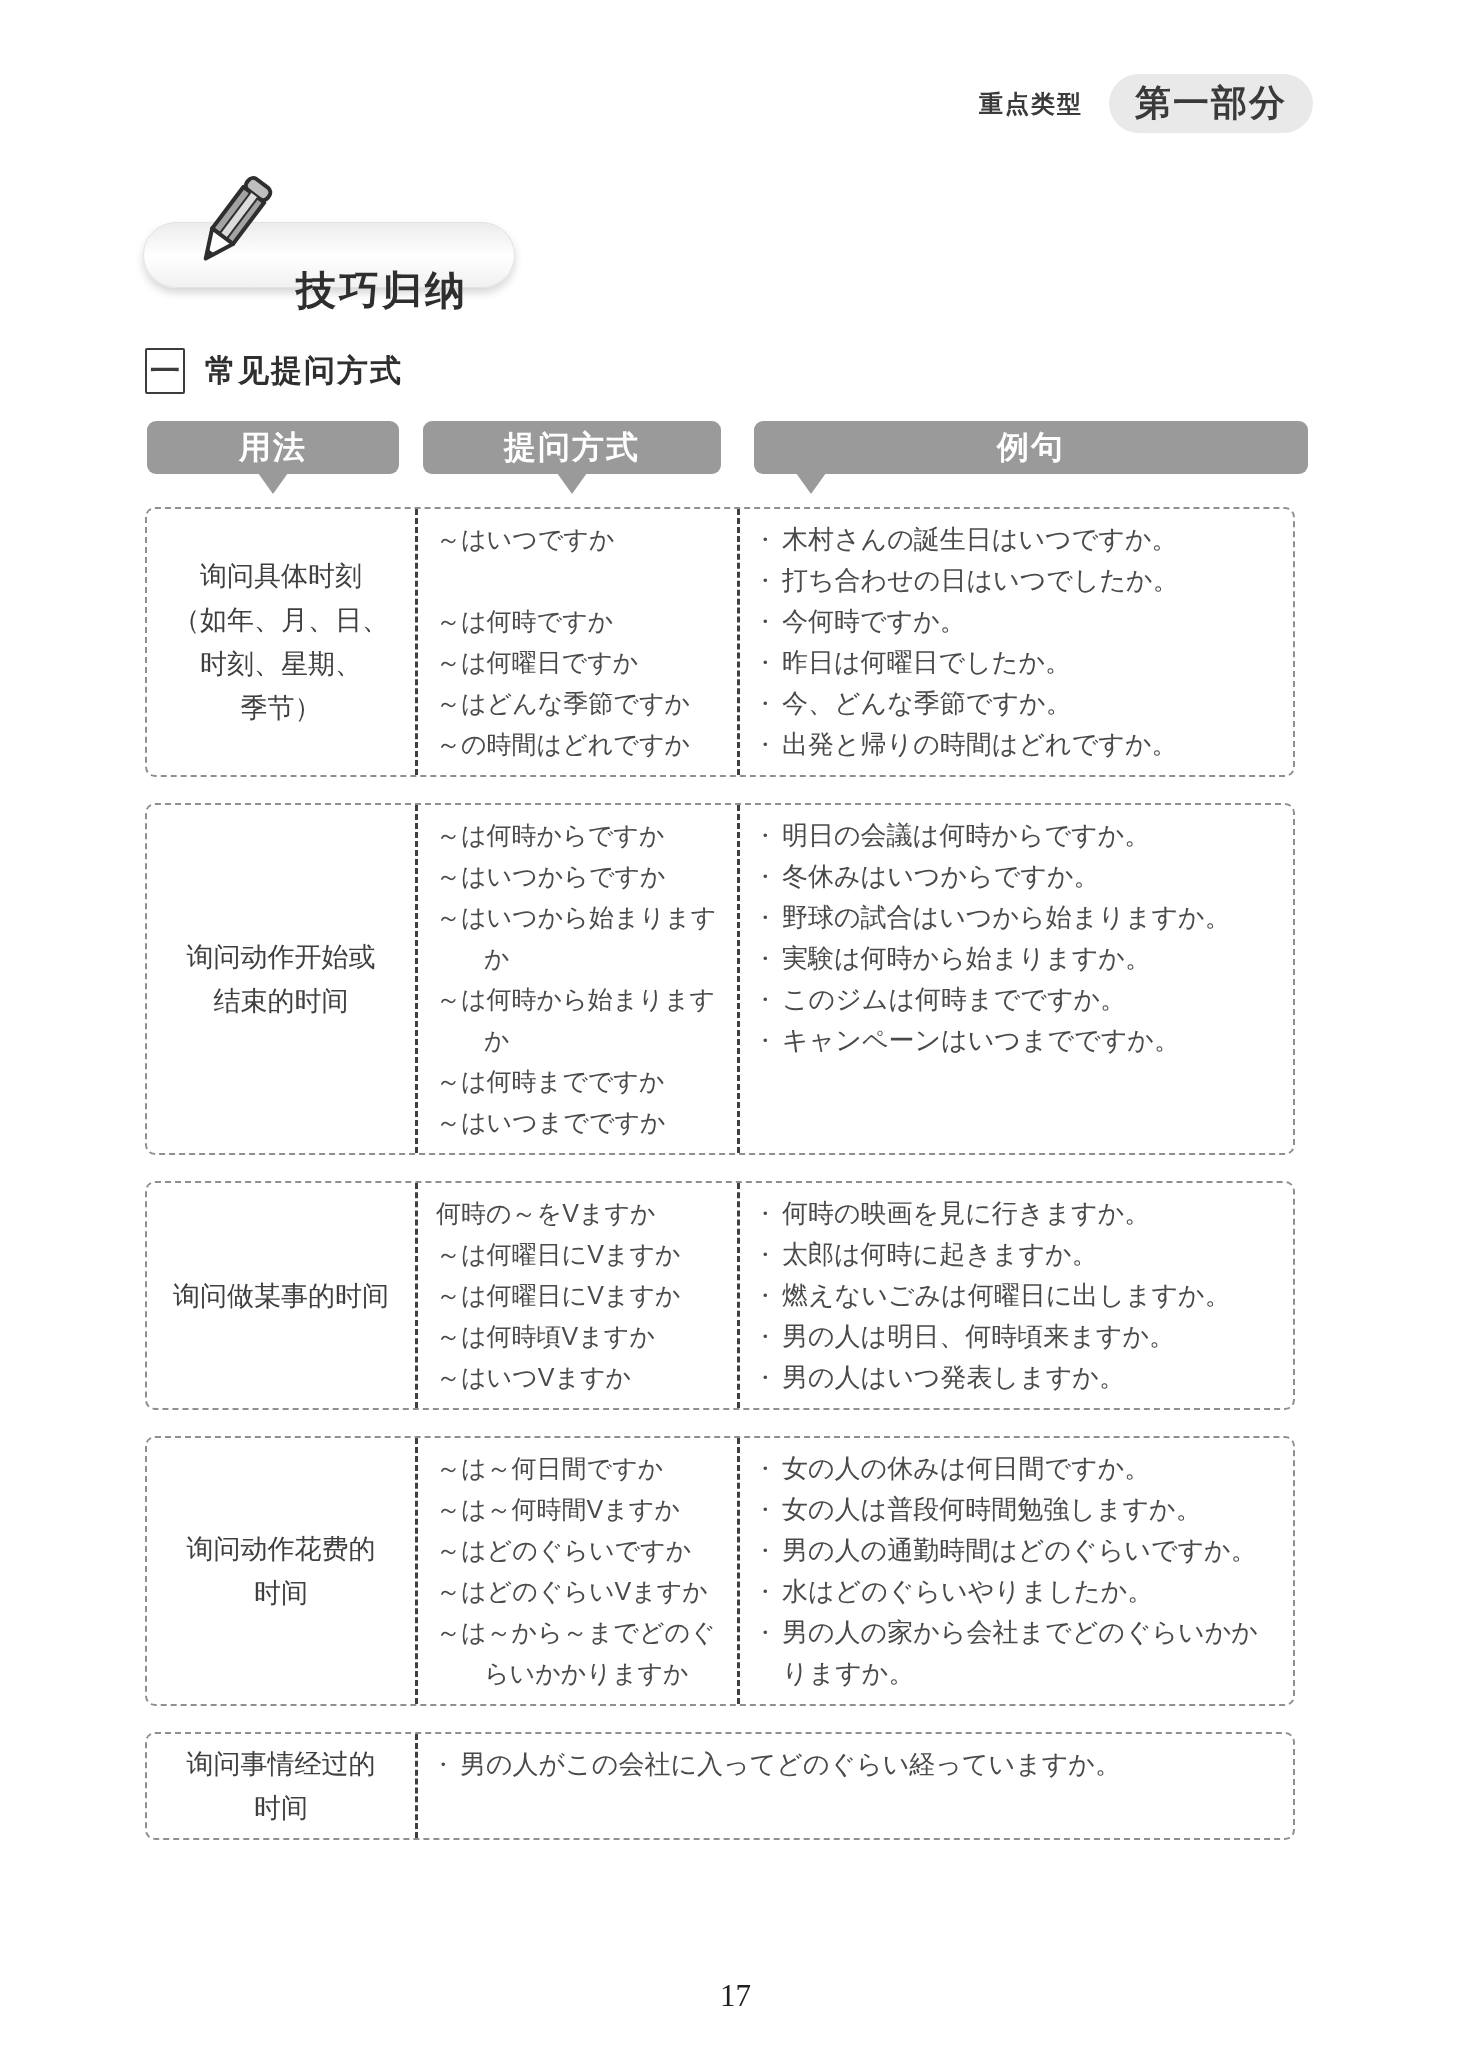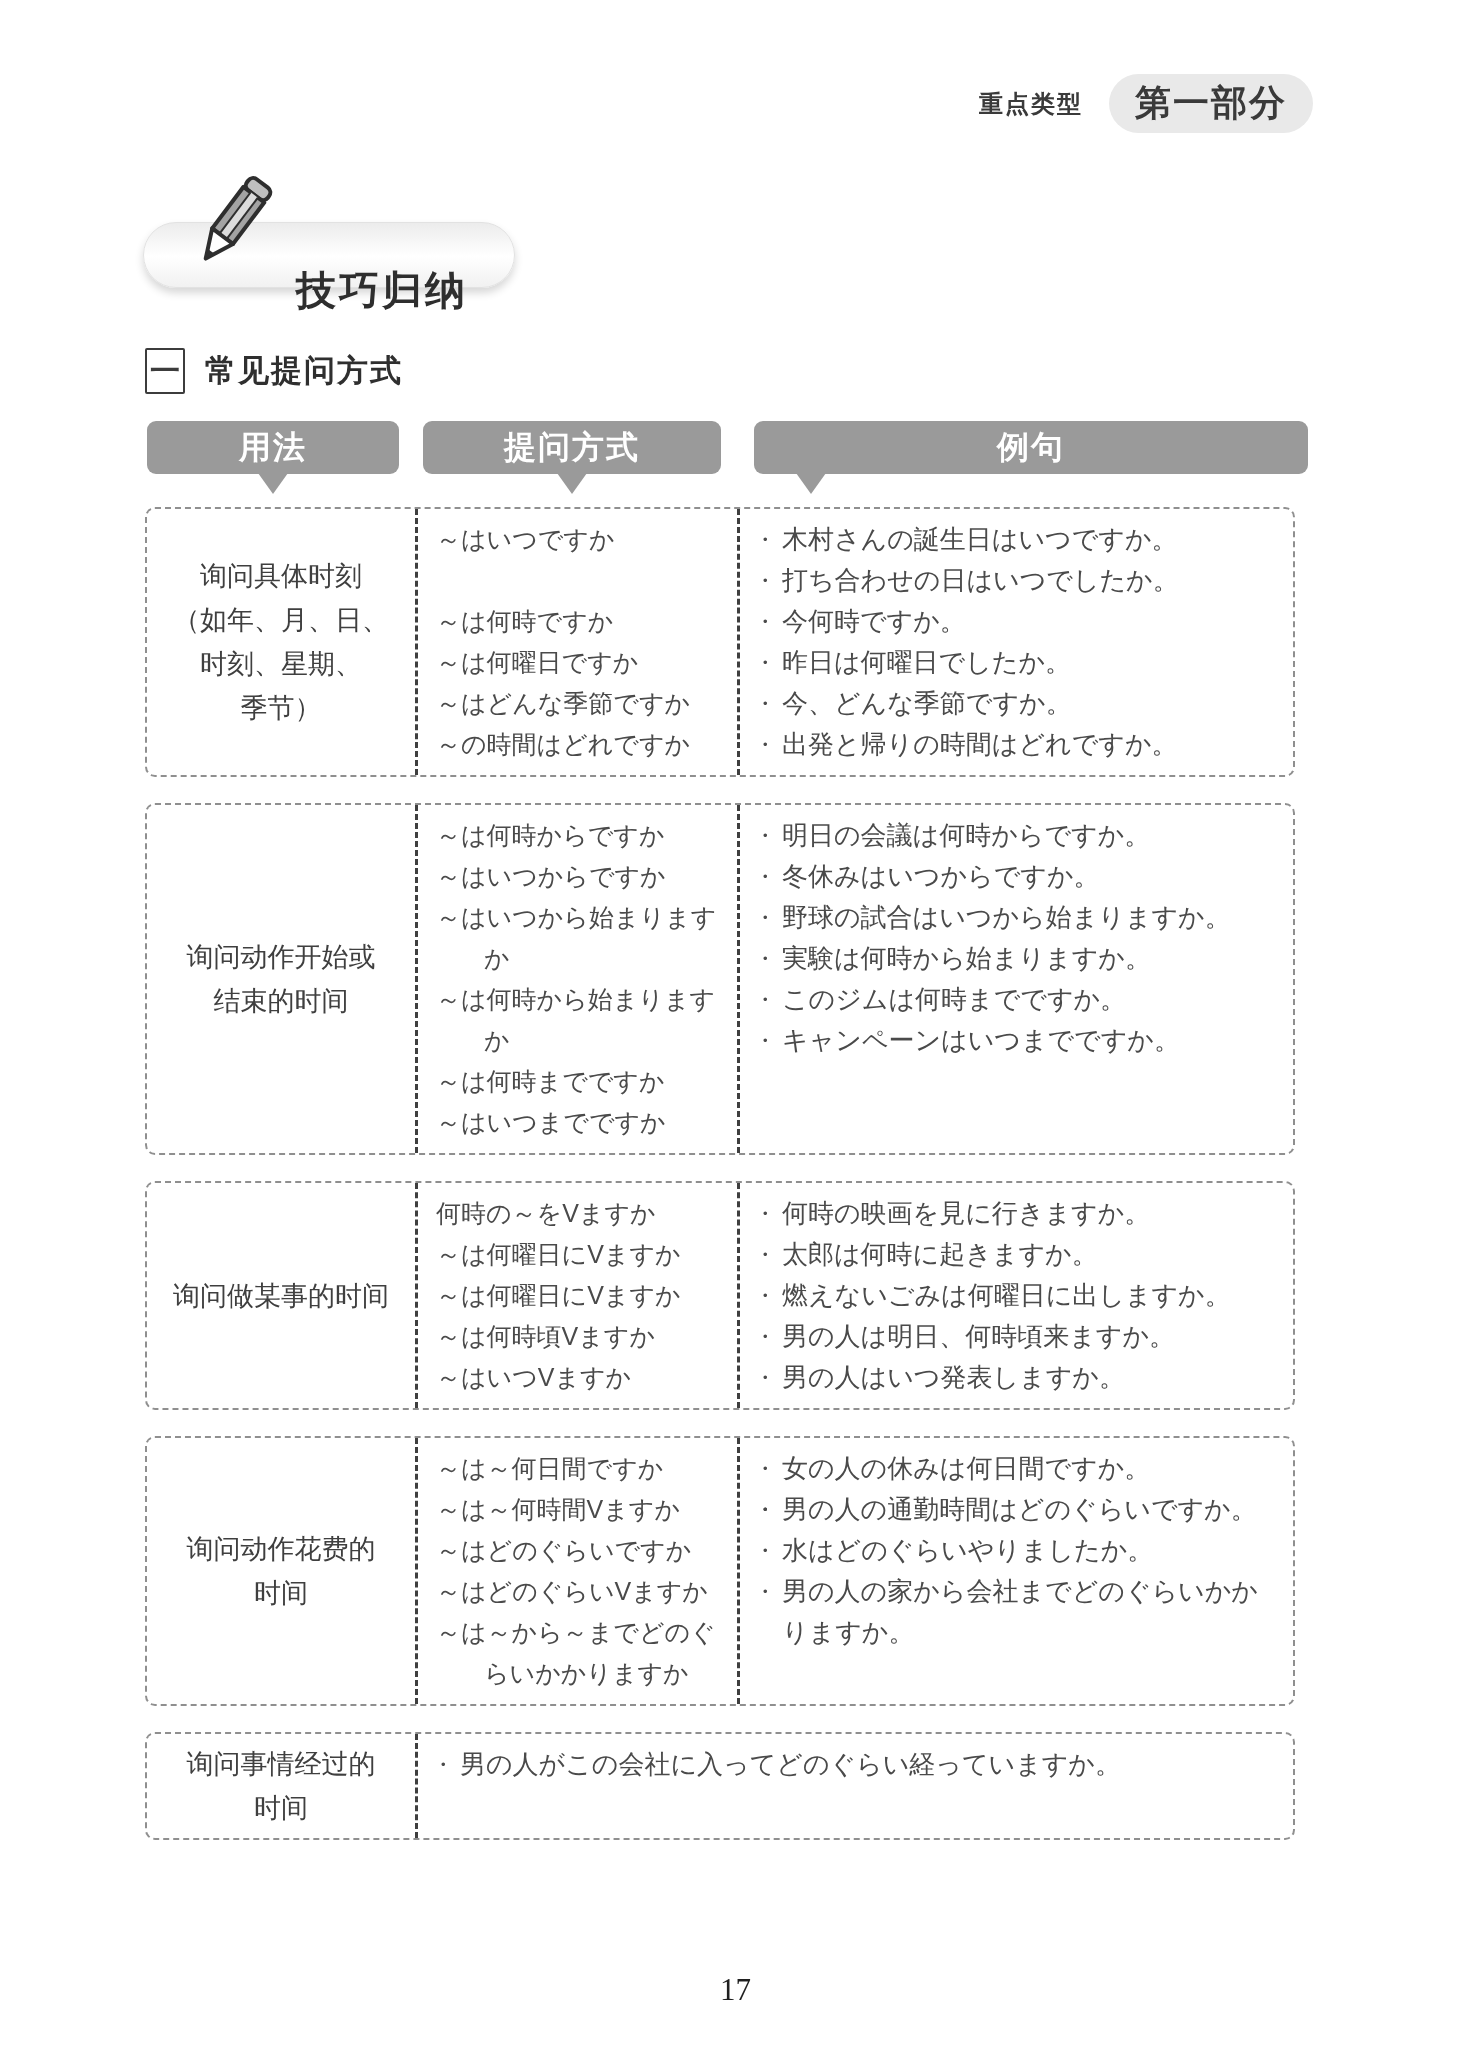--- a/index.html
+++ b/index.html
@@ -74,21 +74,21 @@
     justify-content:center; align-items:center; text-align:center;
     font-size:27px; line-height:44px; color:#3f3f3f; padding:8px 4px;
   }
   .patterns { width:322px; padding:10px 8px 10px 18px; font-size:25px; line-height:41px; color:#4a4a4a; }
   .p-line { padding-left:48px; text-indent:-48px; min-height:41px; }
   .examples { flex:1; padding:10px 14px 10px 12px; font-size:26px; line-height:41px; color:#4a4a4a; }
   .e-line { position:relative; padding-left:30px; }
   .e-line .bullet { position:absolute; left:2px; top:0; font-size:22px; color:#4a4a4a; }
 
   .page-number {
-    position:absolute; bottom:40px; left:0; width:100%; text-align:center;
+    position:absolute; bottom:34px; left:0; width:100%; text-align:center;
     font-family:"Liberation Serif", serif; font-size:31px; color:#1f1f1f;
   }
 </style>
 </head>
 <body>
 
 <div class="page">
 
   <div class="top-header">
     <span class="hdr-label">重点类型</span>
@@ -205,21 +205,21 @@
           </div>
           <div class="cell patterns">
             <div class="p-line">～は～何日間ですか</div>
             <div class="p-line">～は～何時間Vますか</div>
             <div class="p-line">～はどのぐらいですか</div>
             <div class="p-line">～はどのぐらいVますか</div>
             <div class="p-line">～は～から～までどのぐらいかかりますか</div>
           </div>
           <div class="cell examples">
             <div class="e-line"><span class="bullet">・</span><span>女の人の休みは何日間ですか。</span></div>
-            <div class="e-line"><span class="bullet">・</span></div>
+            <div class="e-line"><span class="bullet">・</span><span>女の人は普段何時間勉強しますか。</span></div>
             <div class="e-line"><span class="bullet">・</span><span>男の人の通勤時間はどのぐらいですか。</span></div>
             <div class="e-line"><span class="bullet">・</span><span>水はどのぐらいやりましたか。</span></div>
             <div class="e-line"><span class="bullet">・</span><span>男の人の家から会社までどのぐらいかかりますか。</span></div>
           </div>
         </div>
         <div class="t-row">
           <div class="cell usage">
             <div class="u-line">询问事情经过的</div>
             <div class="u-line">时间</div>
           </div>

